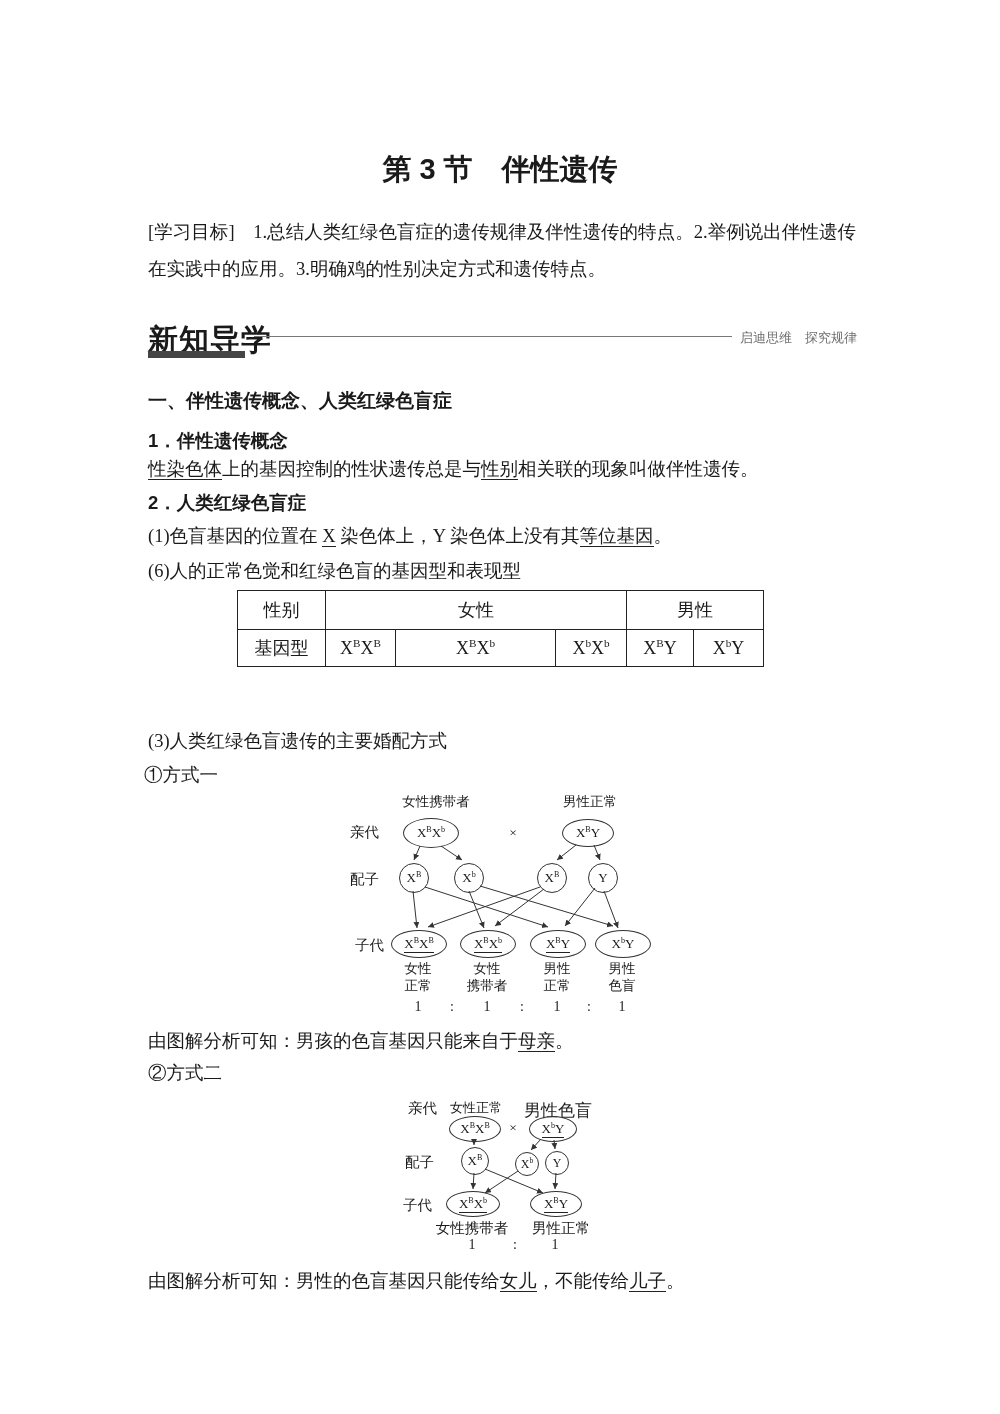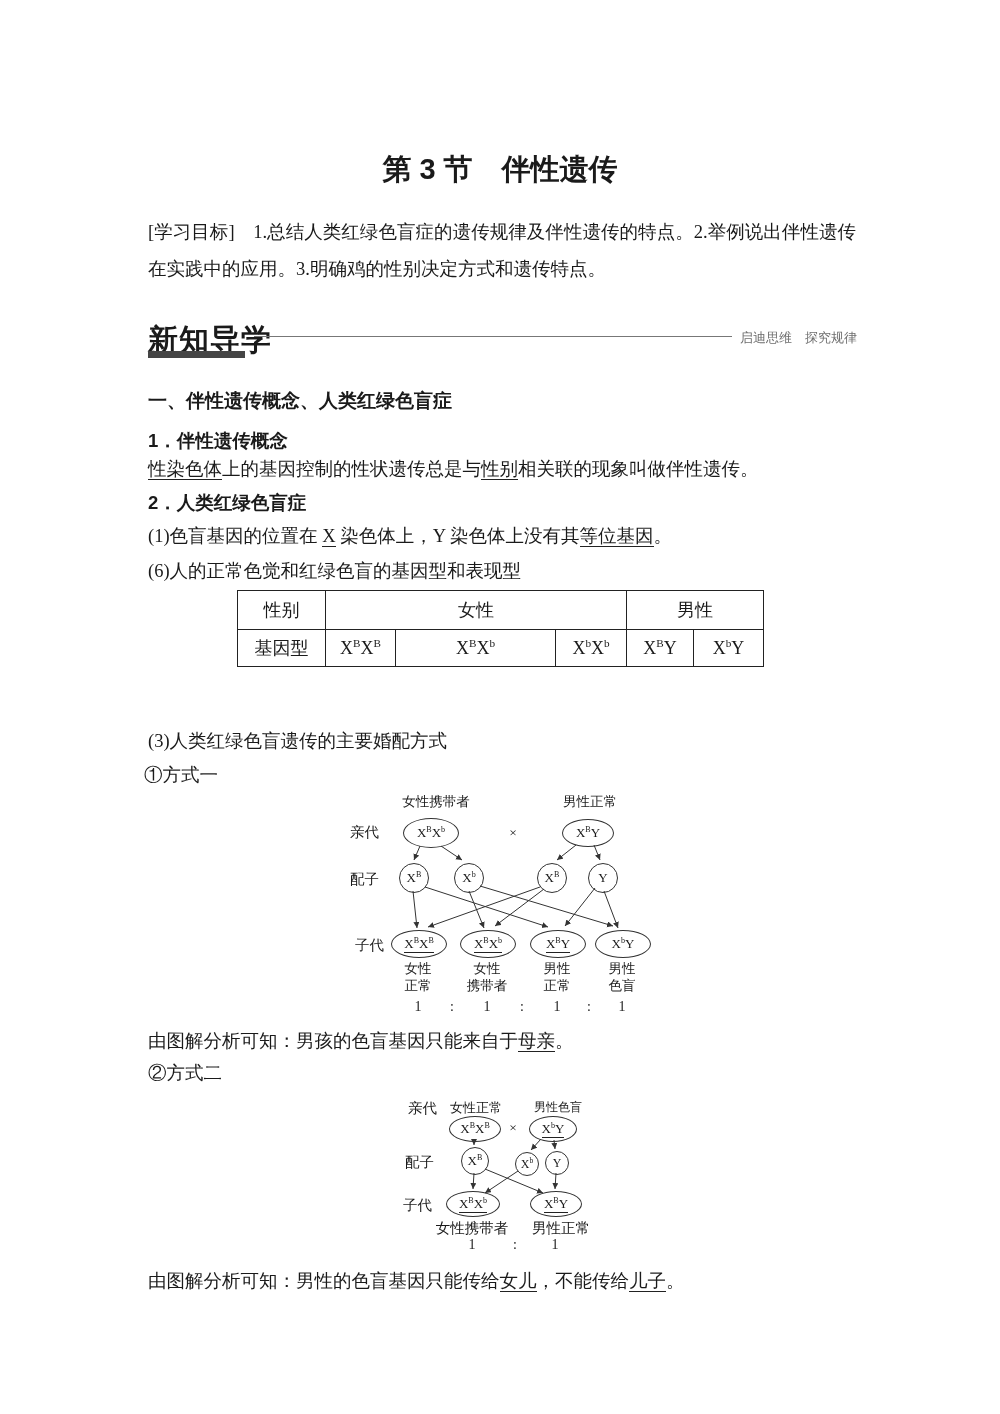--- a/index.html
+++ b/index.html
@@ -177,21 +177,21 @@
         <line x1="159" y1="45" x2="160" y2="54"></line>
         <line x1="79" y1="78" x2="78" y2="94"></line>
         <line x1="90" y1="74" x2="148" y2="98"></line>
         <line x1="123" y1="76" x2="90" y2="98"></line>
         <line x1="161" y1="78" x2="160" y2="94"></line>
       </g>
     </svg>
 
     <div class="rowlab" style="left:13px;top:4px;">亲代</div>
     <div class="dlab ctr" style="left:81px;top:4px;font-size:13px;">女性正常</div>
-    <div class="dlab ctr" style="left:163px;top:4px;font-size:12px;">男性色盲</div>
+    <div class="dlab ctr" style="left:163px;top:4px;font-size:17px;">男性色盲</div>
 
     <div class="node" style="left:54px;top:21px;width:50px;height:24px;">
         <span>X<sup>B</sup>X<sup>B</sup></span>
       </div>
     <div class="dlab ctr" style="left:118px;top:25px;">×</div>
     <div class="node" style="left:134px;top:21px;width:46px;height:24px;">
         <span class="u">X<sup>b</sup>Y</span>
       </div>
 
     <div class="rowlab" style="left:10px;top:58px;">配子</div>

